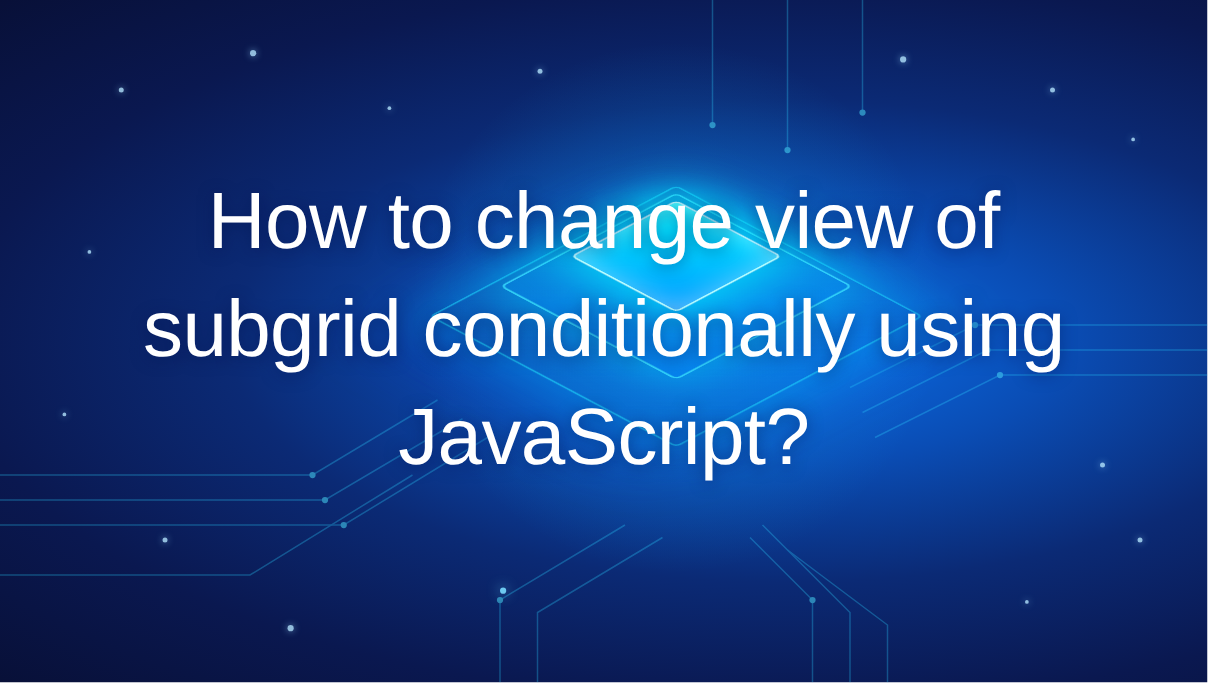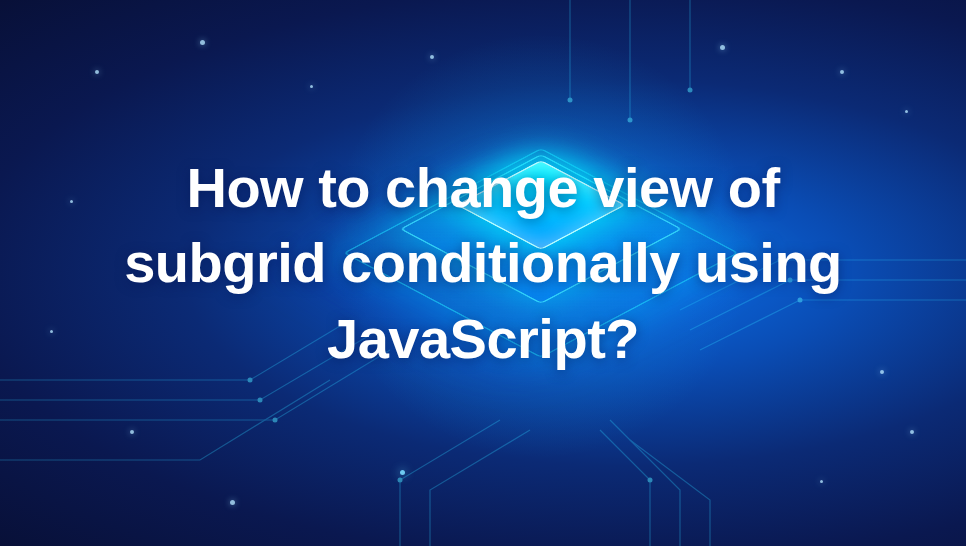--- a/index.html
+++ b/index.html
@@ -87,22 +87,22 @@
       width: 4px;
       height: 4px;
       background: rgba(180, 230, 255, 0.8);
       border-radius: 50%;
       box-shadow: 0 0 6px rgba(150, 220, 255, 0.6);
     }
     .title {
       position: relative;
       z-index: 10;
       color: #ffffff;
-      font-size: 56px;
-      font-weight: 700;
+      font-size: 64px;
+      font-weight: 400;
       text-align: center;
       line-height: 1.35;
       letter-spacing: -0.5px;
       max-width: 760px;
       text-shadow: 0 2px 12px rgba(0, 20, 80, 0.5);
       padding-bottom: 20px;
     }
   </style>
 </head>
 <body>

